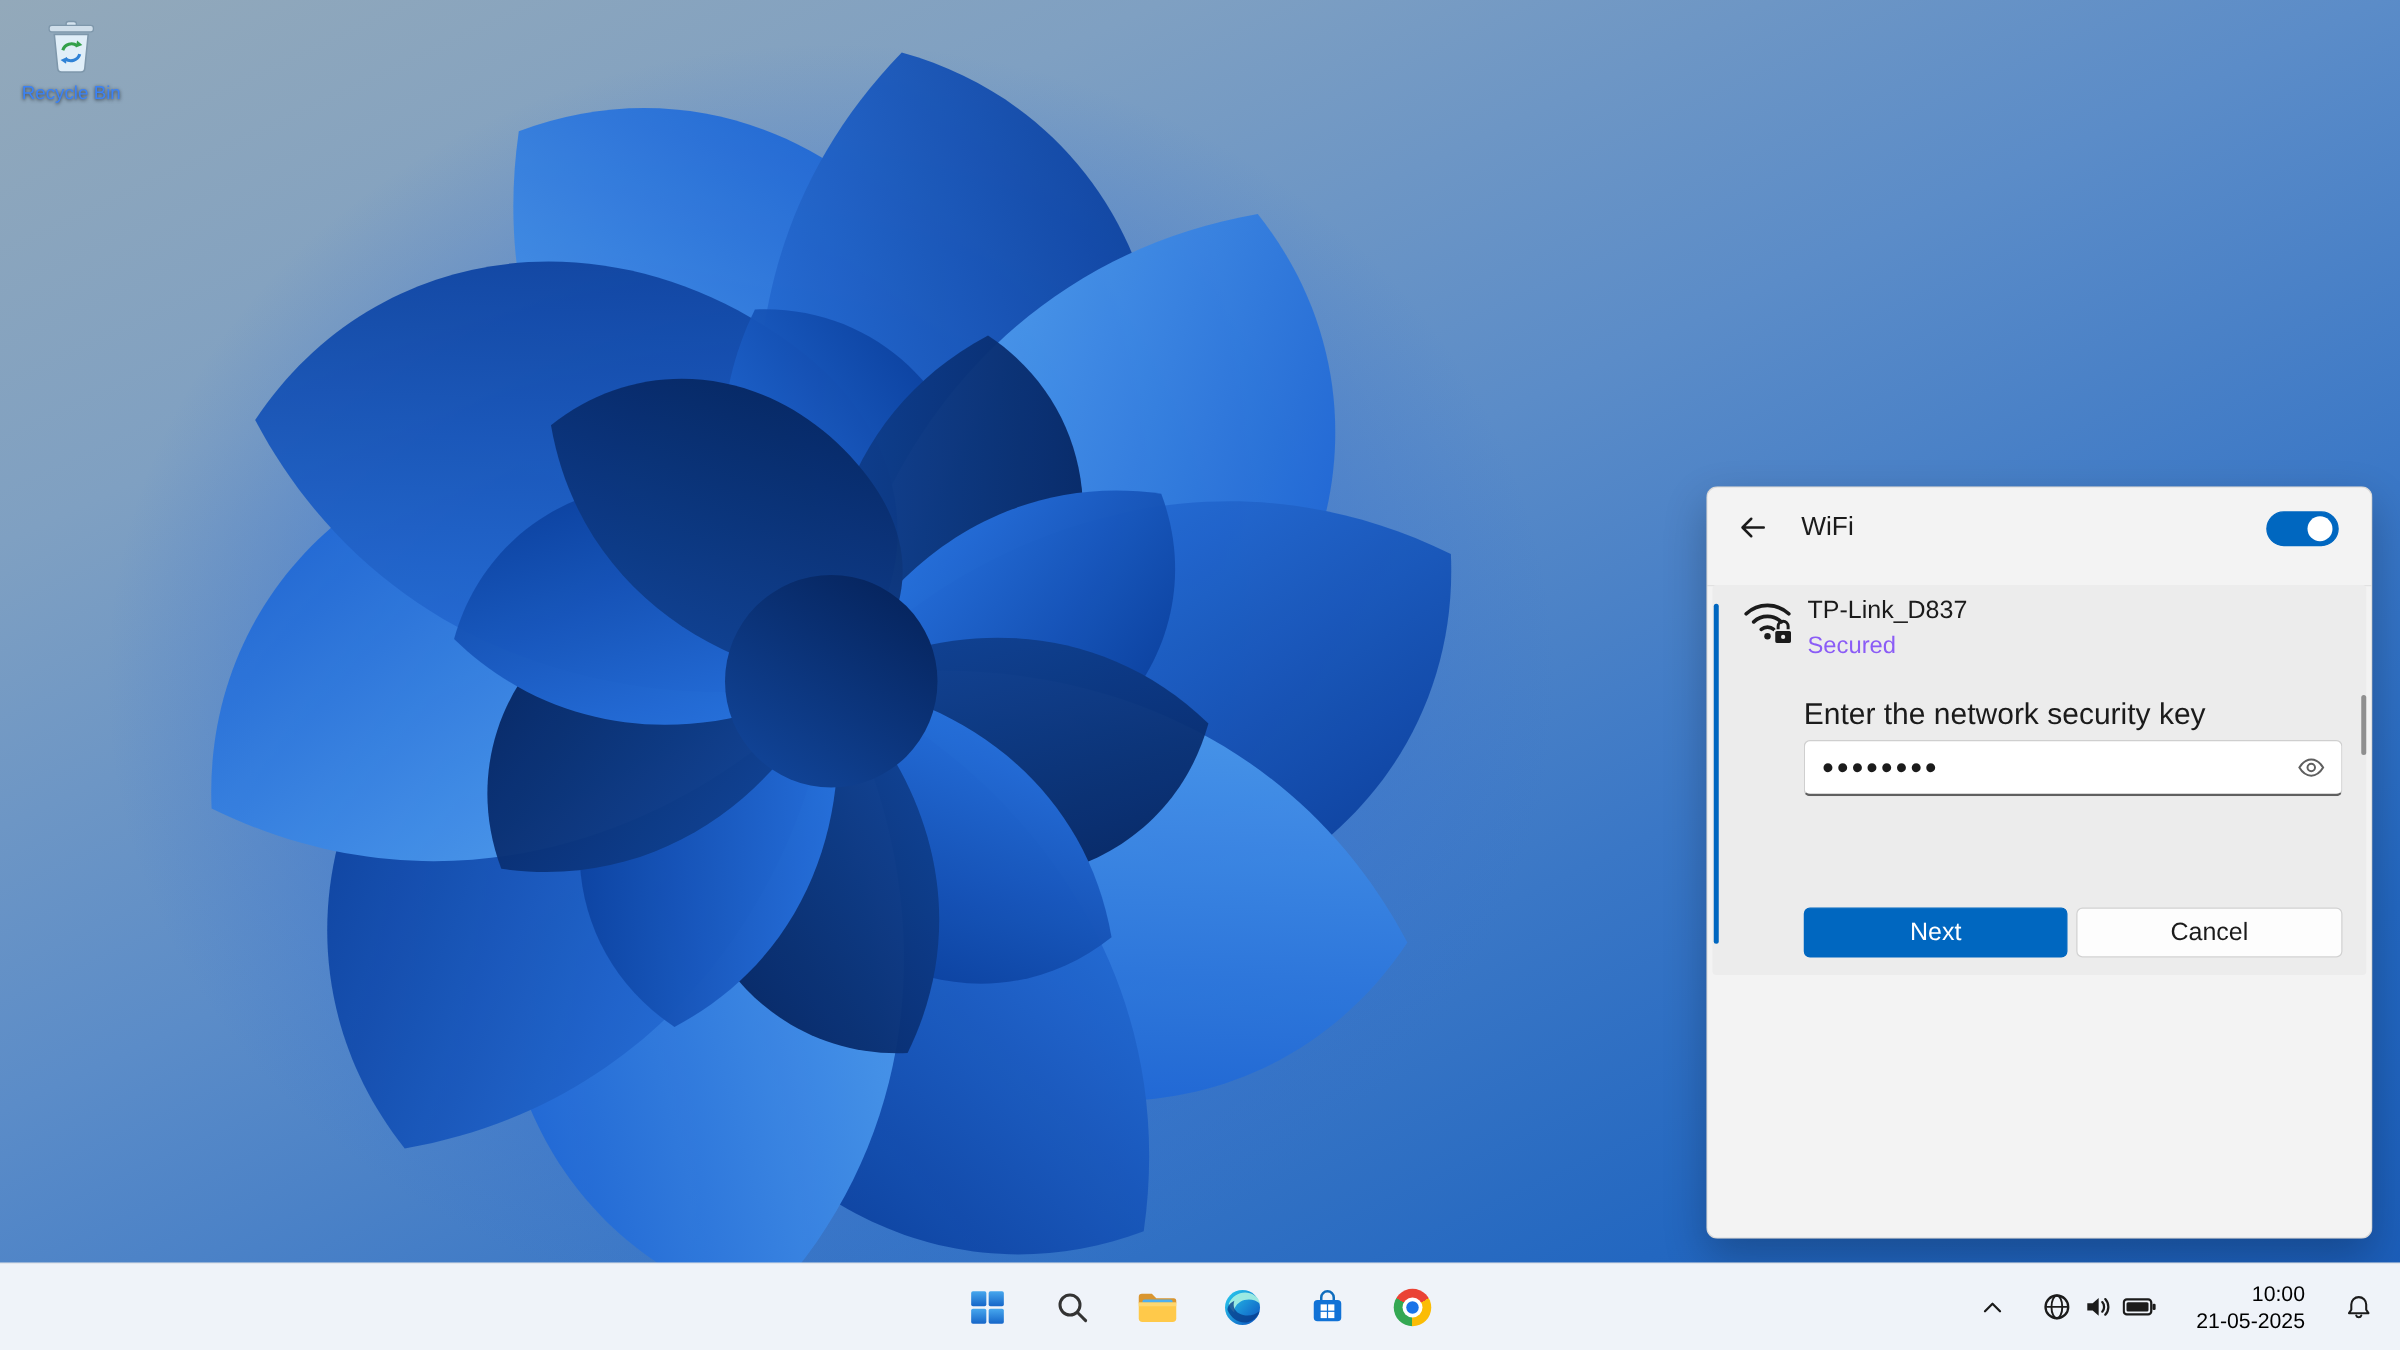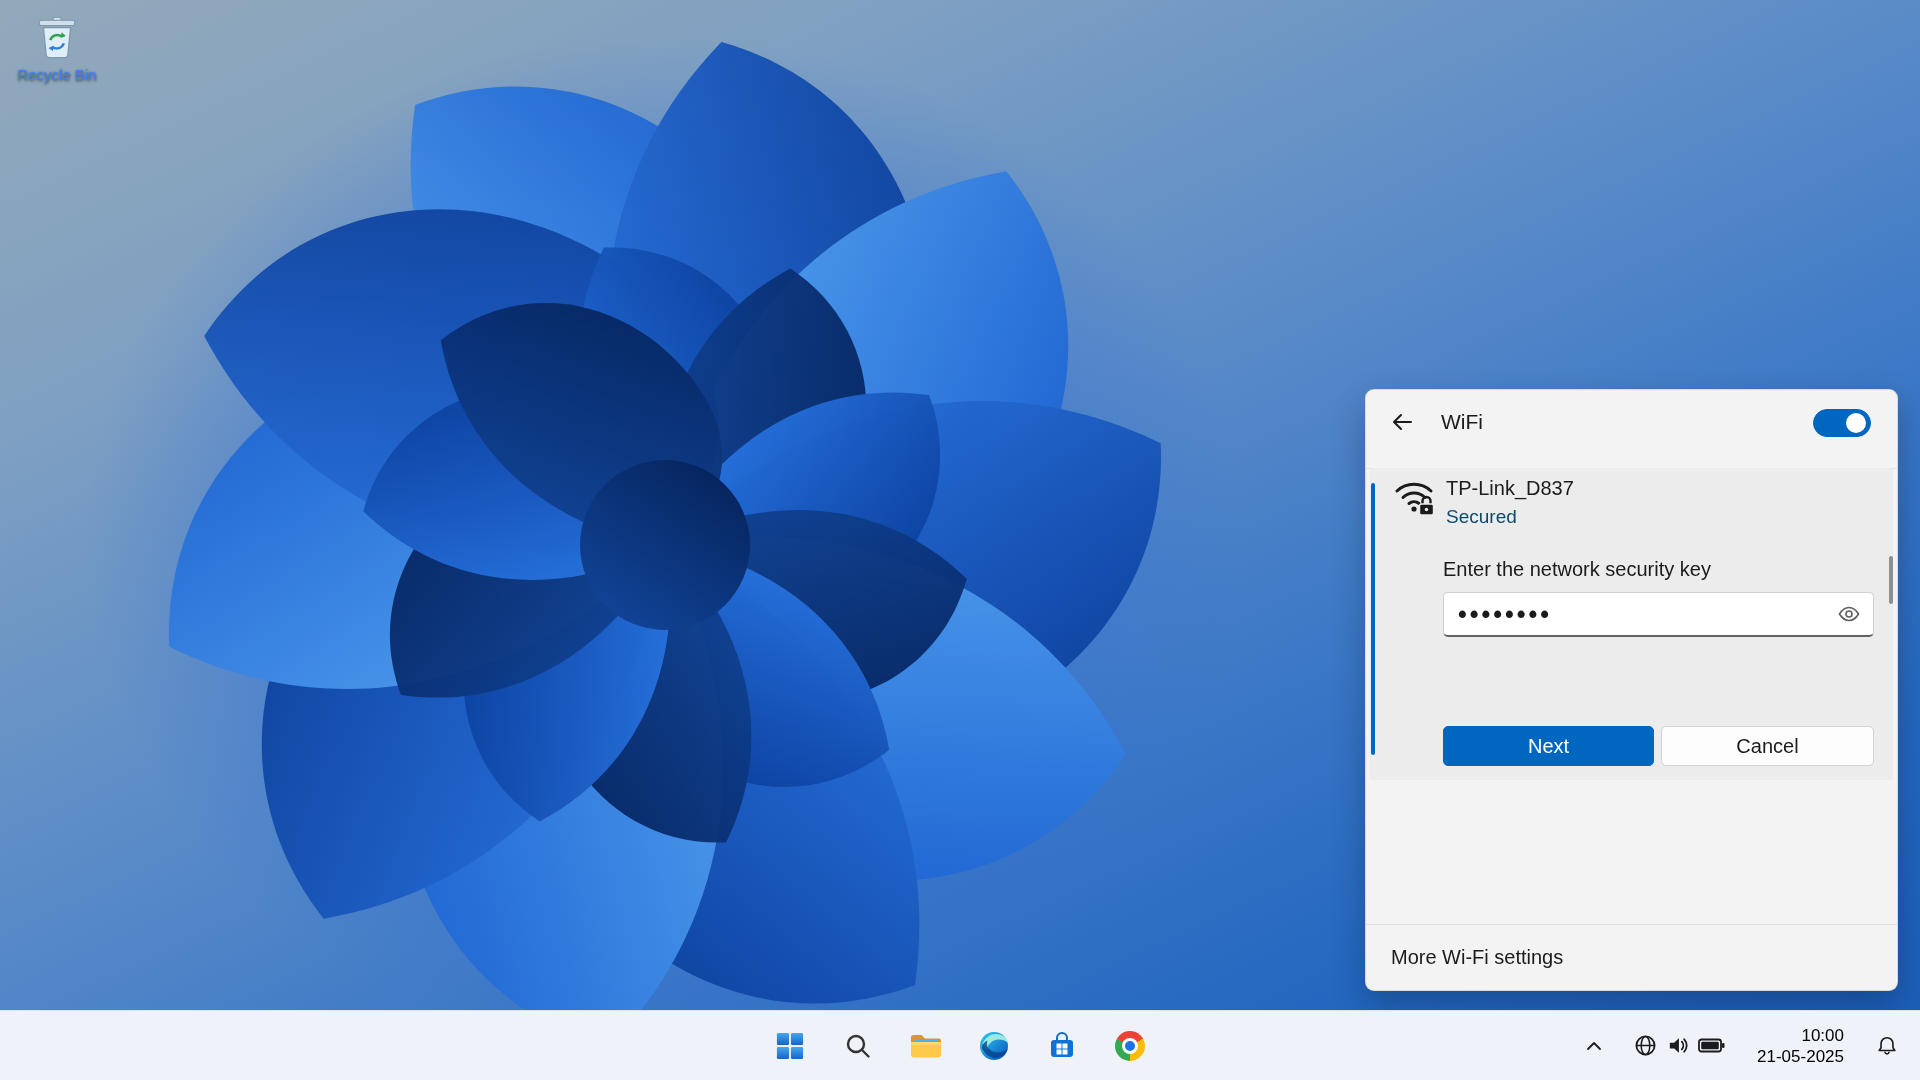--- a/index.html
+++ b/index.html
@@ -56,23 +56,23 @@
   .network-card {
     position: absolute; left: 4px; right: 4px; top: 78px; height: 312px;
     background: #ececec; border-radius: 3px;
   }
   .accent-bar {
     position: absolute; left: 5px; top: 93px; width: 4px; height: 272px;
     background: #0067c0; border-radius: 2px;
   }
   .net-icon { position: absolute; left: 26px; top: 88px; }
   .net-name { position: absolute; left: 80px; top: 87px; font-size: 20px; }
-  .net-status { position: absolute; left: 80px; top: 116px; font-size: 19px; color: #0c4a6e; }
-
-  .security-label { position: absolute; left: 77px; top: 168px; font-size: 20px; }
+  .net-status { position: absolute; left: 80px; top: 116px; font-size: 19px; color: #8b5cf6; }
+
+  .security-label { position: absolute; left: 77px; top: 168px; font-size: 24px; }
 
   .pw-field {
     position: absolute; left: 77px; top: 202px; width: 431px; height: 45px;
     background: #fff; border: 1px solid #cfcfcf; border-bottom: 2px solid #606060;
     border-radius: 5px;
   }
   .pw-input {
     position: absolute; left: 0; top: 0; height: 100%; width: calc(100% - 48px);
     border: none; outline: none; background: transparent;
     padding-left: 14px; font-family: inherit;
@@ -246,23 +246,20 @@
         </svg>
       </button>
     </div>
 
 
     <button class="btn next-btn">Next</button>
     <button class="btn cancel-btn">Cancel</button>
 
     <div class="scroll-thumb"></div>
 
-    <div class="panel-footer">
-      <span class="link">More Wi-Fi settings</span>
-    </div>
   </div>
 
   <div class="taskbar">
 
     <div class="taskbar-center">
       <button class="task-btn">
         <svg width="28" height="28" viewBox="0 0 30 30">
           <defs>
               <linearGradient id="winb" x1="0" y1="0" x2="0" y2="1">
             <stop offset="0%" stop-color="#47a7ee"></stop>

